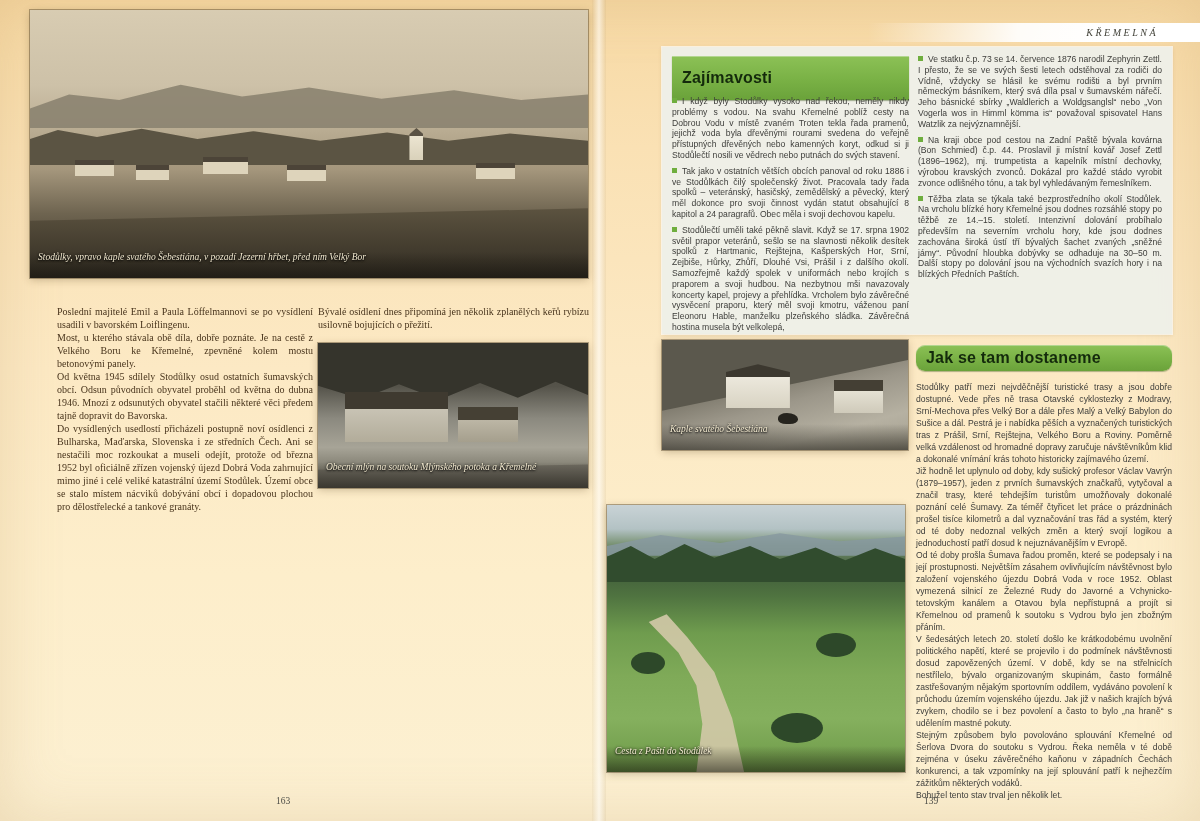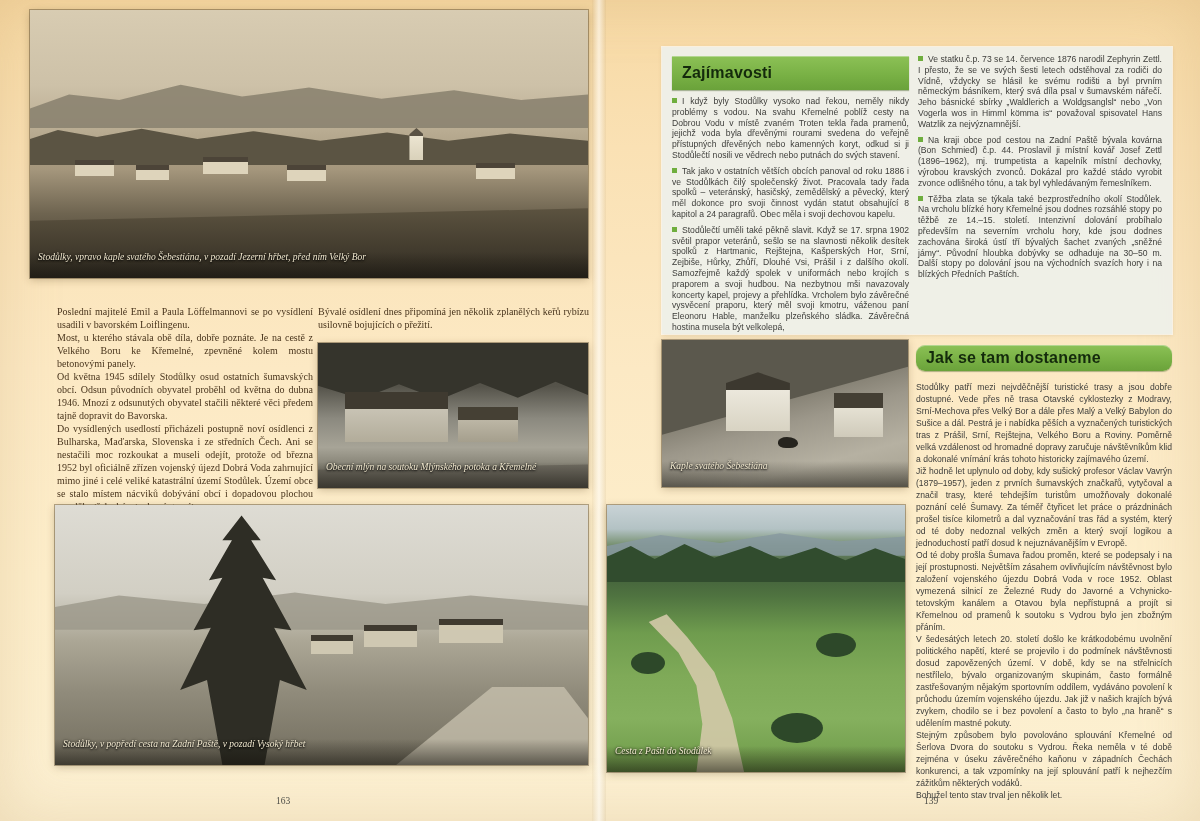--- a/index.html
+++ b/index.html
@@ -58,21 +58,21 @@
     background:linear-gradient(180deg,#dedcd4 0%,#d2cfc4 34%,#aca796 52%,#908b7b 72%,#726d5e 100%);}
   .bl-hill{left:0;top:26%;width:100%;height:22%;background:#9b978a;opacity:.8;
     clip-path:polygon(0 60%,12% 40%,28% 55%,45% 35%,62% 55%,78% 40%,100% 58%,100% 100%,0 100%);}
   .bl-house{background:#cfc8b2;border-top:6px solid #3f3a30;}
   .bl-tree{left:17%;top:4%;width:36%;height:96%;background:#2e2d25;
     clip-path:polygon(50% 0,60% 10%,55% 10%,68% 26%,61% 25%,76% 46%,67% 45%,84% 70%,70% 66%,62% 100%,40% 100%,32% 66%,18% 70%,34% 45%,25% 46%,40% 25%,33% 26%,45% 10%,40% 10%);}
   .bl-road{left:55%;bottom:0;width:45%;height:30%;background:#c9c3b0;opacity:.75;
     clip-path:polygon(20% 100%,60% 0,90% 0,100% 40%,100% 100%);}
 
   
-  #photo-chapel{left:662px;top:340px;width:246px;height:147px;
+  #photo-chapel{left:662px;top:340px;width:246px;height:110px;
     background:linear-gradient(165deg,#7b776a 0%,#6f6b5e 30%,#9c978a 55%,#b6b1a2 78%,#a49f8f 100%);}
   .c-hill{left:0;top:0;width:100%;height:70%;background:#5b584d;
     clip-path:polygon(0 0,100% 0,100% 26%,0 92%);}
   .c-chapel{left:26%;top:22%;width:26%;height:40%;
     background:linear-gradient(180deg,#3c382f 0%,#3c382f 30%,#ece8dc 30%,#d8d3c3 100%);
     clip-path:polygon(50% 0,100% 18%,100% 100%,0 100%,0 18%);}
   .c-house2{left:70%;top:36%;width:20%;height:30%;
     background:linear-gradient(180deg,#443f34 0%,#443f34 34%,#e5e1d3 34%,#cfcaba 100%);}
   .c-cow{left:47%;top:66%;width:20px;height:11px;background:#26241e;border-radius:45% 55% 40% 40%;}
 
@@ -93,21 +93,21 @@
   .serifcol p{margin:0;}
 
   
   #panel-z{position:absolute;left:662px;top:47px;width:510px;height:287px;
     background:rgba(238,240,232,.97);box-shadow:0 0 0 1px rgba(255,255,255,.65),0 1px 4px rgba(120,95,50,.2);}
   .greenbar{background:linear-gradient(180deg,#8cc156 0%,#79b145 55%,#6aa23a 100%);
     box-shadow:inset 0 1px 0 rgba(255,255,255,.35),0 1px 1px rgba(60,90,30,.4);
     display:flex;align-items:center;}
   .greenbar span{font-family:"Liberation Sans",sans-serif;font-weight:bold;font-size:16px;
     color:#142a0c;padding-left:10px;letter-spacing:.2px;}
-  #z-bar{position:absolute;left:10px;top:9px;width:237px;height:34px;}
+  #z-bar{position:absolute;left:10px;top:9px;width:237px;height:44px;}
   .z-col{position:absolute;font-size:8.6px;line-height:10.8px;color:#3d3d3a;text-align:justify;}
   #z-col1{left:10px;top:49px;width:237px;}
   #z-col2{left:256px;top:7px;width:244px;}
   .bullet-item{margin:0 0 5px 0;}
   .bullet{display:inline-block;width:5px;height:5px;background:#6fae3e;margin-right:5px;
     vertical-align:1px;}
   .plain-p{margin:0 0 5px 0;}
 
   
   #jak-bar{position:absolute;left:916px;top:345px;width:256px;height:26px;border-radius:9px;}
@@ -118,20 +118,23 @@
   .pagenum{position:absolute;font-family:"Liberation Serif",serif;font-size:9.5px;color:#4c4c46;}
   #pn-left{left:276px;top:796px;}
   #pn-right{left:924px;top:796px;}
 </style>
 </head>
 <body>
 
 <div id="spread">
   <div id="fold"></div>
 
+  <div id="running-head">
+    <span>KŘEMELNÁ</span>
+  </div>
 
   <div id="photo-top" class="photo">
     <div class="art pt-ridge"></div>
     <div class="art pt-forest"></div>
     <div class="art pt-house" style="left:8%;top:56%;width:7%;height:11px;"></div>
     <div class="art pt-house" style="left:19%;top:58%;width:6%;height:10px;"></div>
     <div class="art pt-house" style="left:31%;top:55%;width:8%;height:12px;"></div>
     <div class="art pt-house" style="left:46%;top:58%;width:7%;height:11px;"></div>
     <div class="art pt-house" style="left:80%;top:57%;width:7%;height:11px;"></div>
     <div class="art pt-church"></div>
@@ -153,30 +156,20 @@
 
   <div id="photo-mill" class="photo">
     <div class="art m-trees"></div>
     <div class="art m-building"></div>
     <div class="art m-building2"></div>
     <div class="art m-water"></div>
     <div class="grad"></div>
     <span class="cap">Obecní mlýn na soutoku Mlýnského potoka a Křemelné</span>
   </div>
 
-  <div id="photo-bl" class="photo">
-    <div class="art bl-hill"></div>
-    <div class="art bl-house" style="left:58%;top:46%;width:10%;height:16px;"></div>
-    <div class="art bl-house" style="left:72%;top:44%;width:12%;height:18px;"></div>
-    <div class="art bl-house" style="left:48%;top:50%;width:8%;height:13px;"></div>
-    <div class="art bl-tree"></div>
-    <div class="art bl-road"></div>
-    <div class="grad"></div>
-    <span class="cap">Stodůlky, v popředí cesta na Zadní Paště, v pozadí Vysoký hřbet</span>
-  </div>
 
   <div class="pagenum" id="pn-left">163</div>
 
   <div id="panel-z">
     <div id="z-bar" class="greenbar">
       <span>Zajímavosti</span>
     </div>
     <div id="z-col1" class="z-col">
       <p class="bullet-item"><span class="bullet"></span><span>I když byly Stodůlky vysoko nad řekou, neměly nikdy problémy s vodou. Na svahu Křemelné poblíž cesty na Dobrou Vodu v místě zvaném Troten tekla řada pramenů, jejichž voda byla dřevěnými rourami svedena do veřejně přístupných dřevěných nebo kamenných koryt, odkud si ji Stodůlečtí nosili ve vědrech nebo putnách do svých stavení.</span></p>
       <p class="bullet-item"><span class="bullet"></span><span>Tak jako v ostatních větších obcích panoval od roku 1886 i ve Stodůlkách čilý společenský život. Pracovala tady řada spolků – veteránský, hasičský, zemědělský a pěvecký, který měl dokonce pro svoji činnost vydán statut obsahující 8 kapitol a 24 paragrafů. Obec měla i svoji dechovou kapelu.</span></p>

